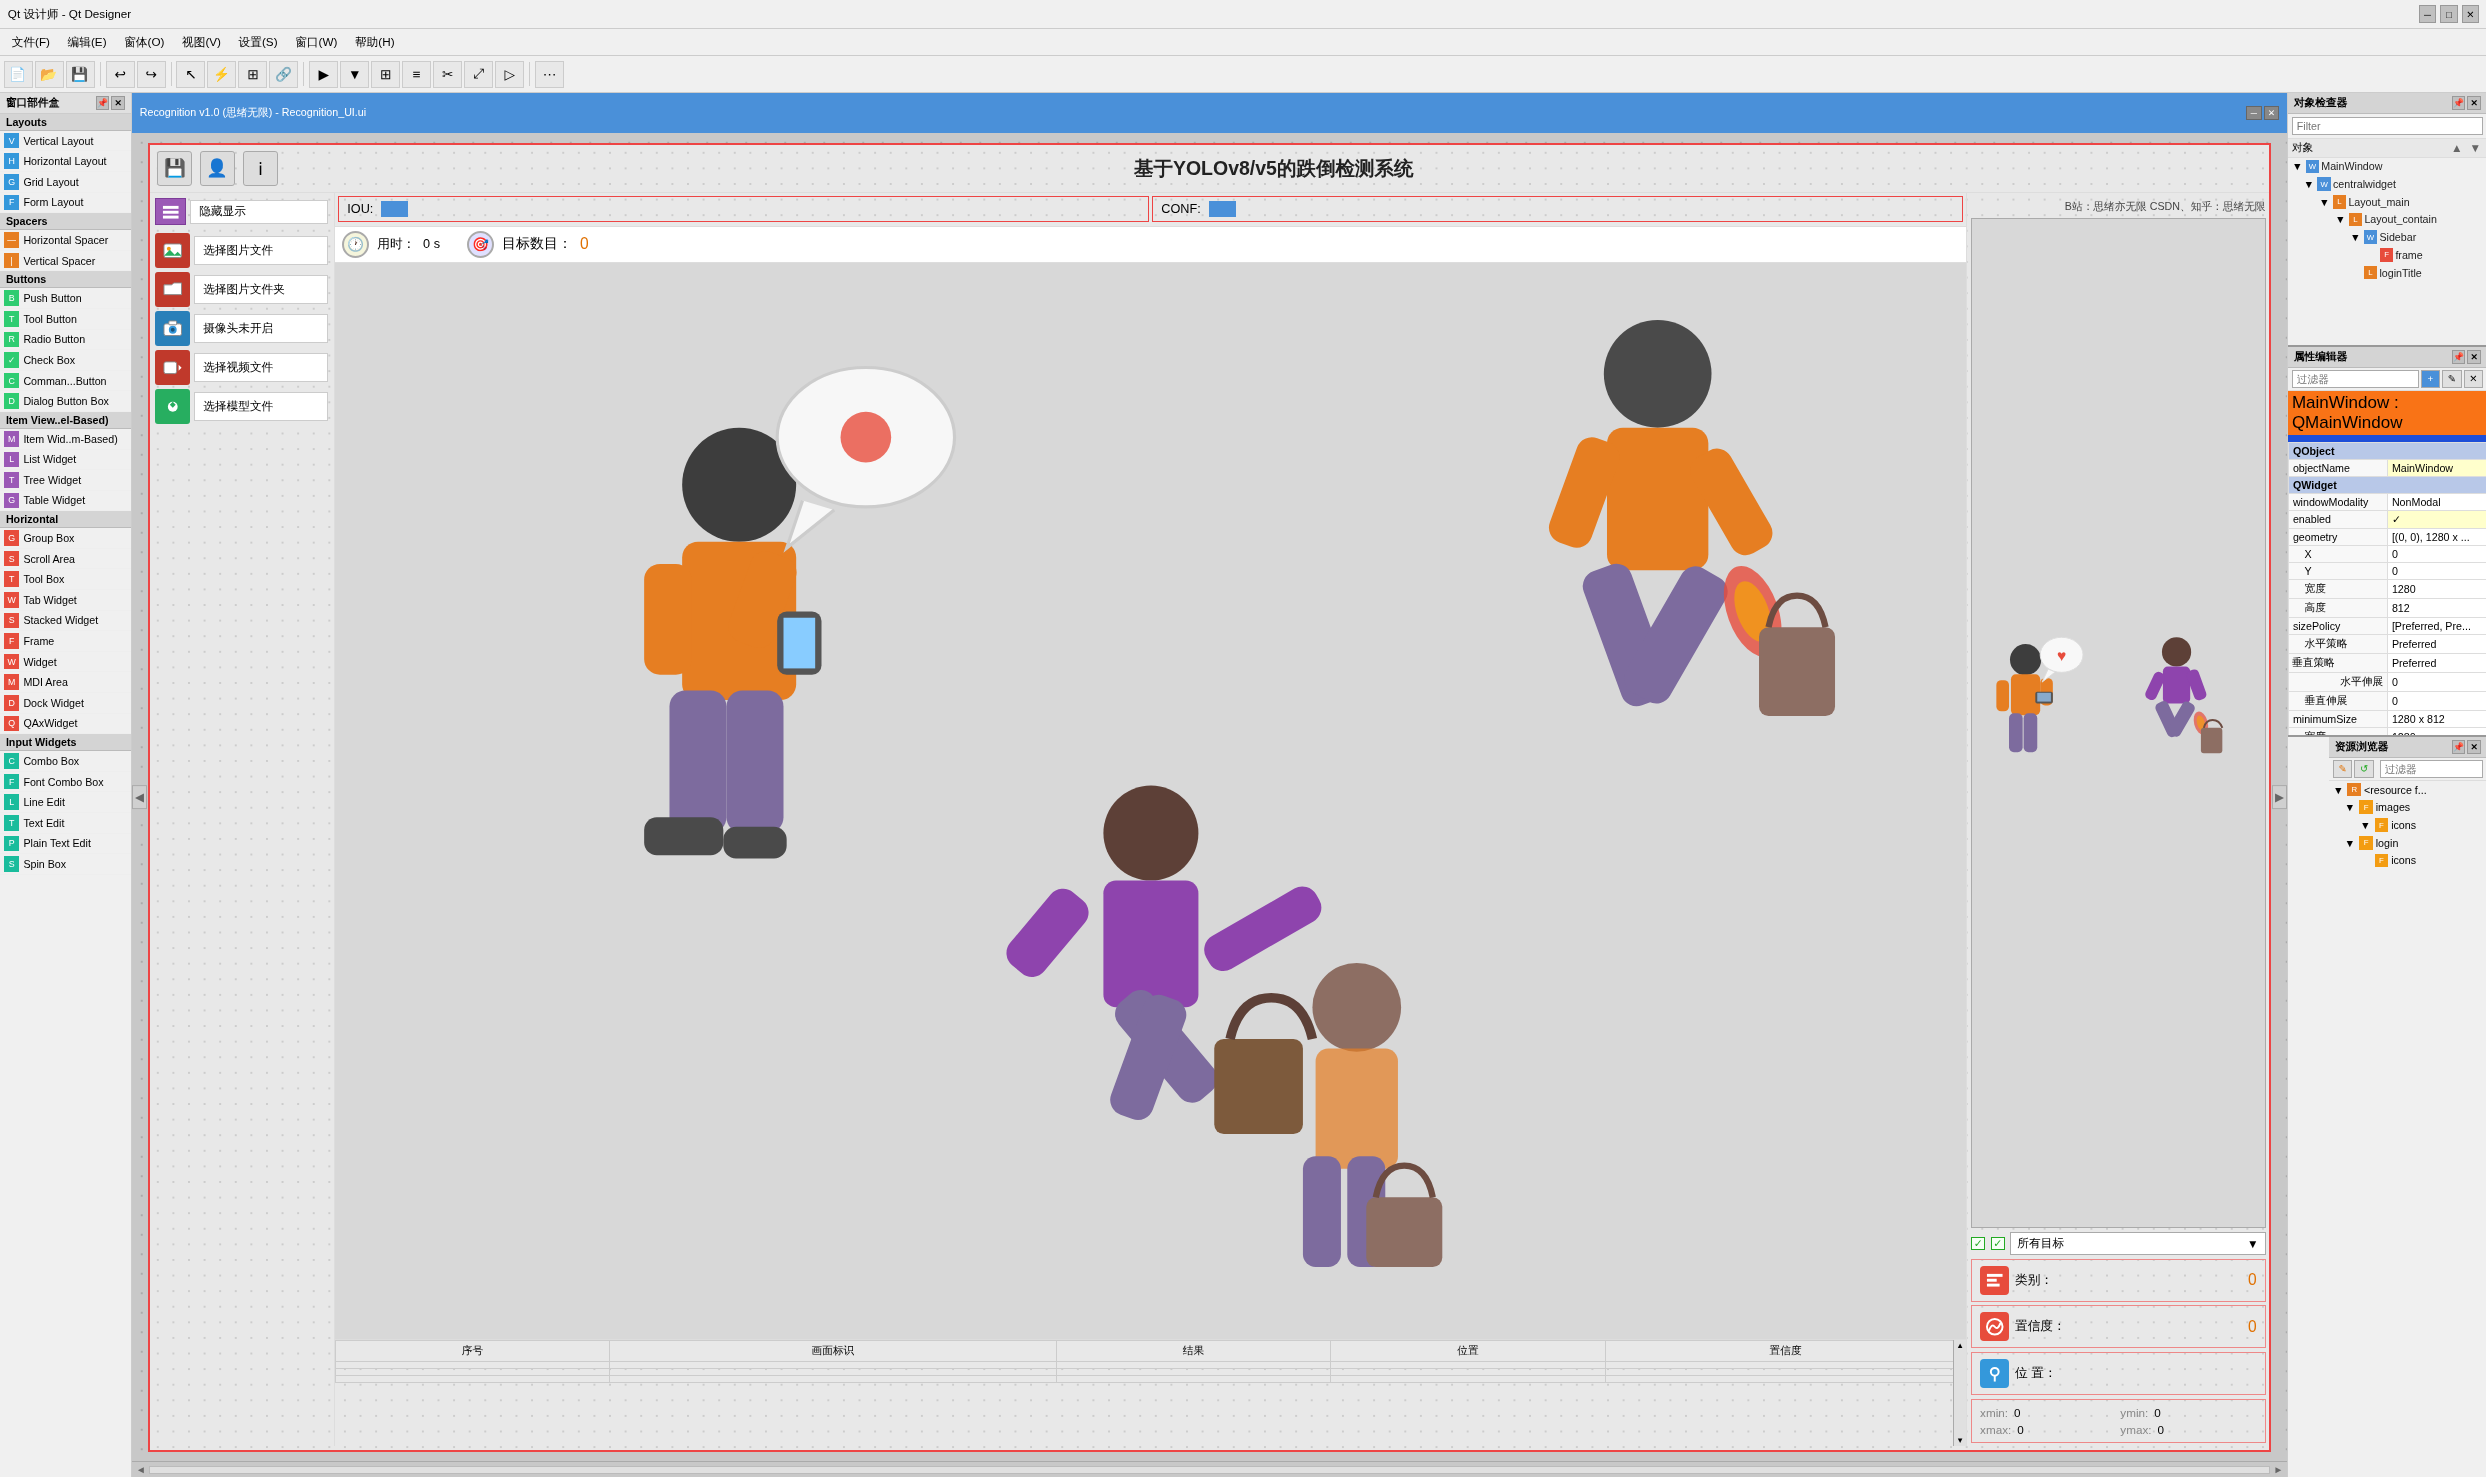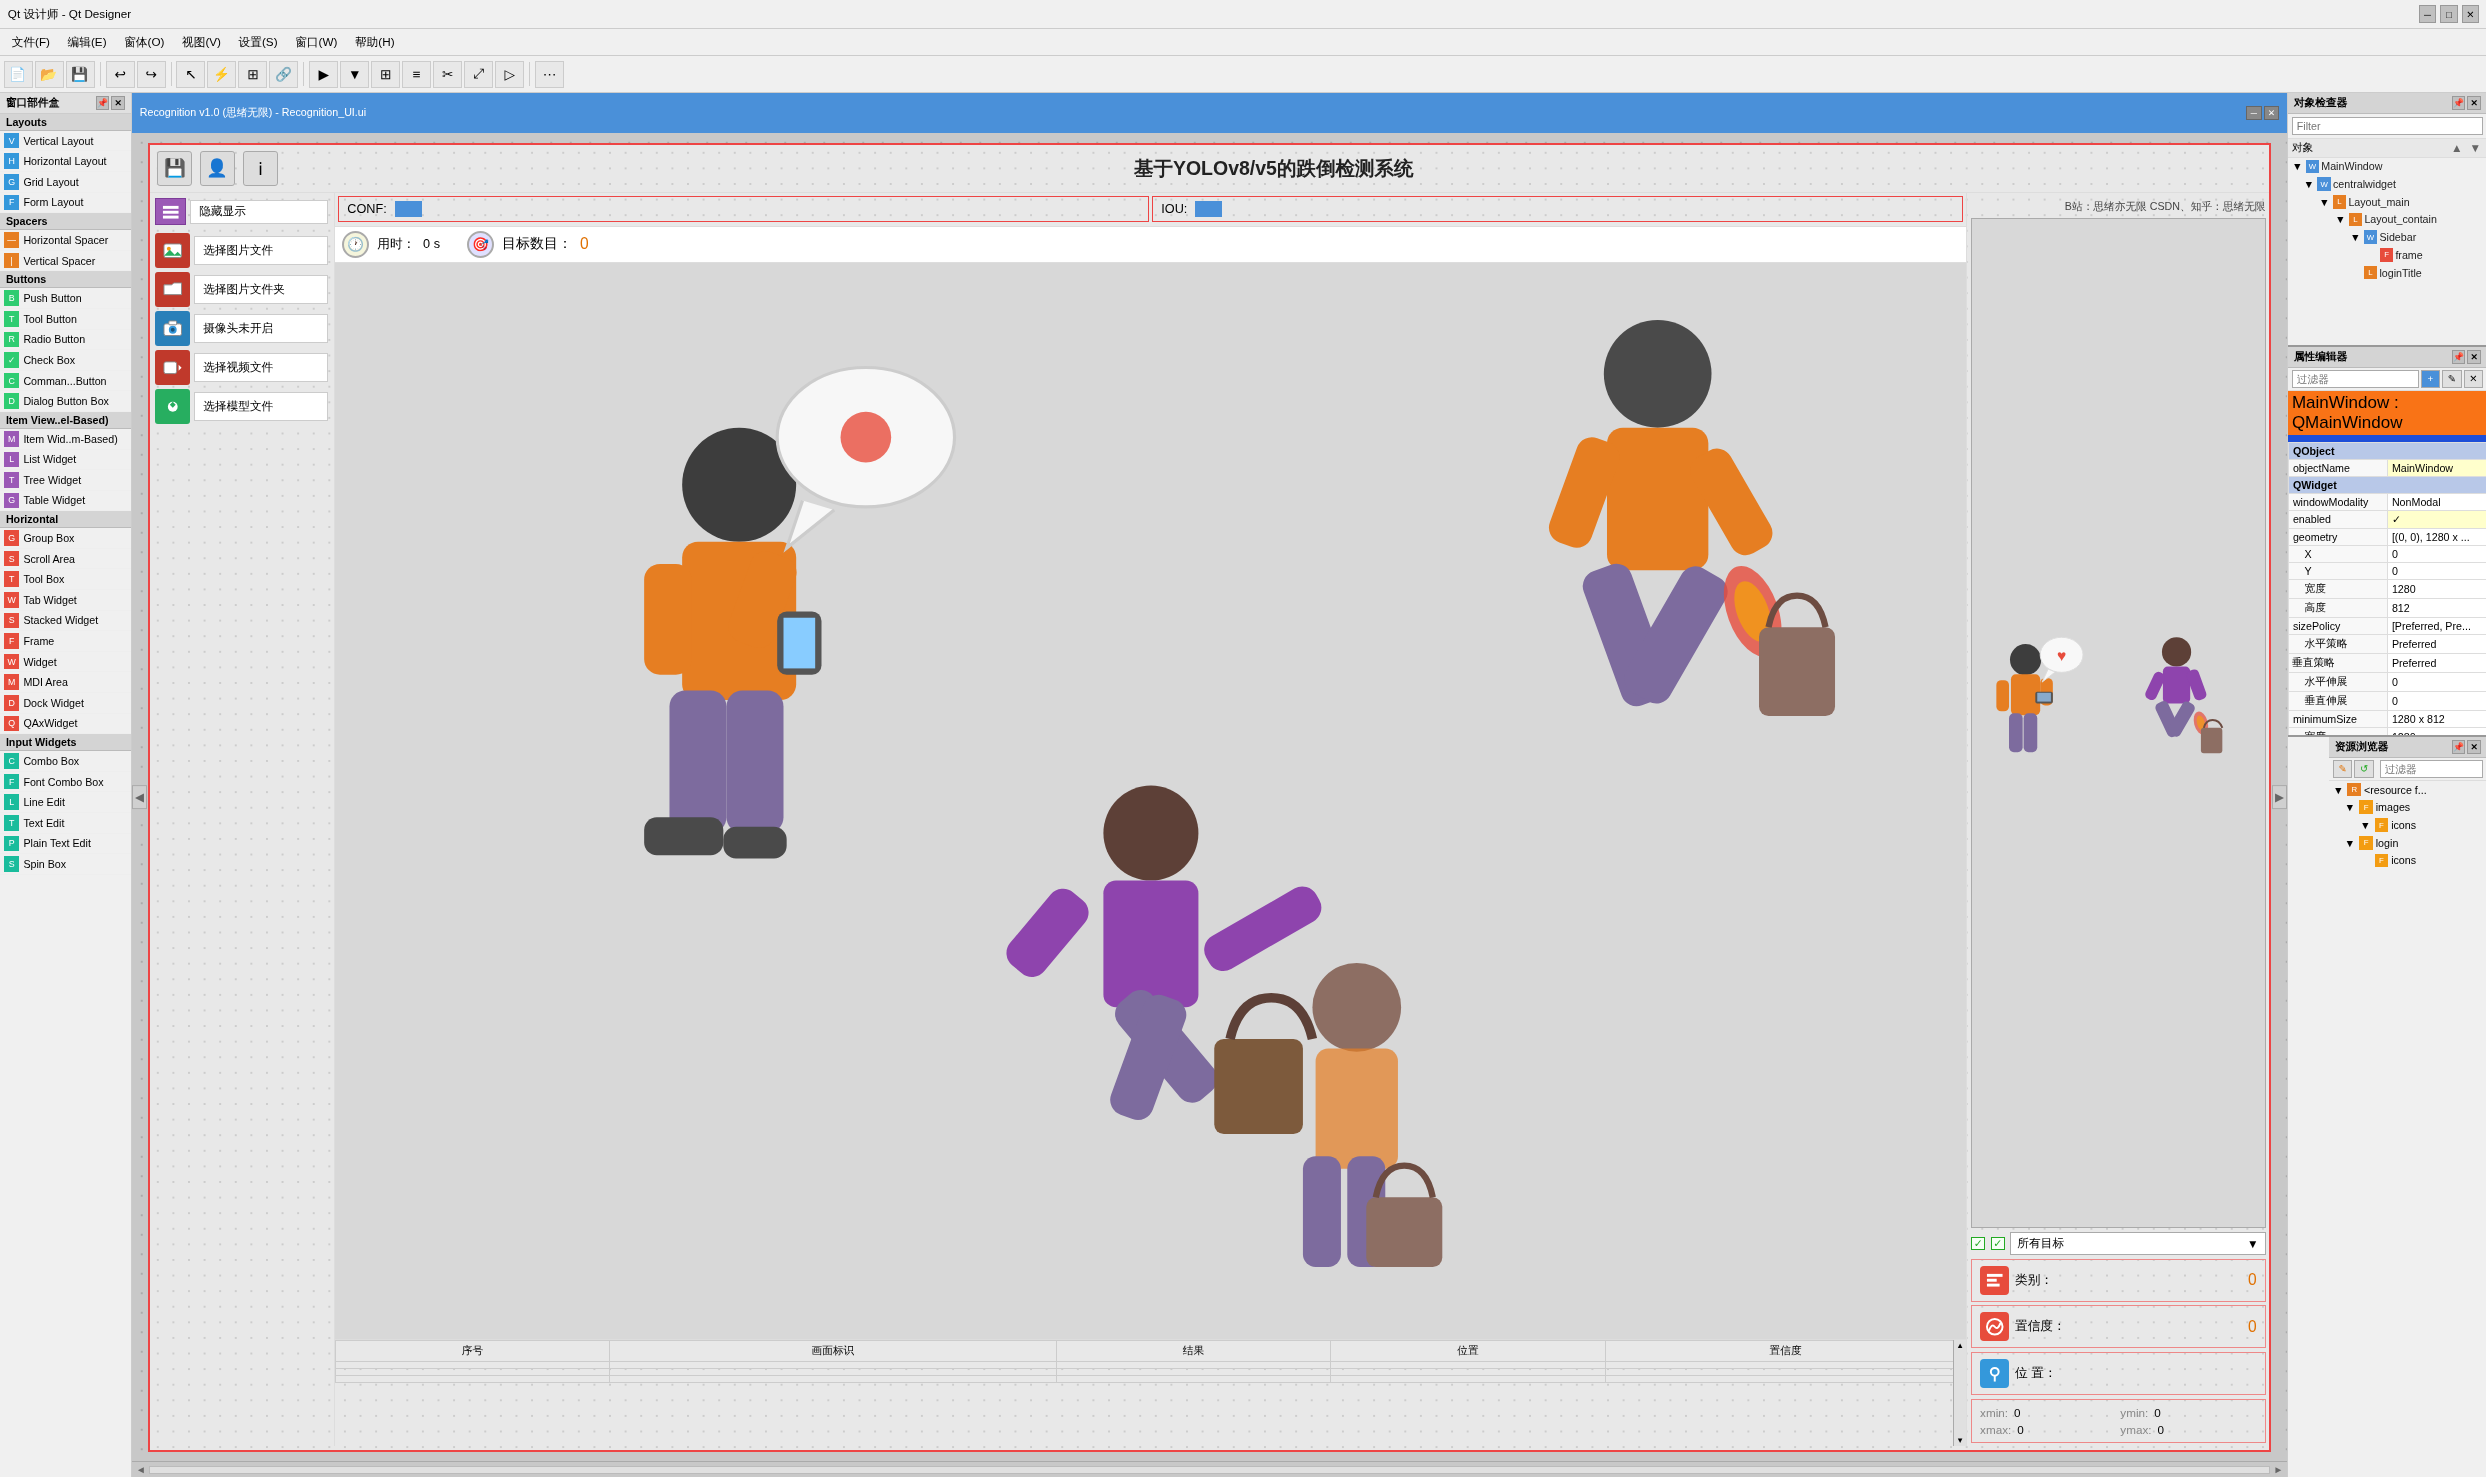--- a/index.html
+++ b/index.html
@@ -387,25 +387,25 @@
                     </svg>
                 </div>
                 <div style="flex:1;background:white;border:1px solid #ccc;padding:5.9px 7.8px;font-size:11.7px;">选择模型文件</div>
               </div>
             </div>
 
             <div style="flex:1;display:flex;flex-direction:column;border-right:1px solid #ddd;">
 
               <div style="display:flex;gap:3.9px;padding:3.9px;border-bottom:1px solid #ddd;">
                 <div style="flex:1;display:flex;align-items:center;gap:7.8px;border:1px solid #e44;padding:3.9px 7.8px;">
+                  <span style="font-size:12.7px;">IOU:</span>
+                  <div style="width:27px;height:15.6px;background:#4a90d9;"></div>
+                </div>
+                <div style="flex:1;display:flex;align-items:center;gap:7.8px;border:1px solid #e44;padding:3.9px 7.8px;">
                   <span style="font-size:12.7px;">CONF:</span>
-                  <div style="width:27px;height:15.6px;background:#4a90d9;"></div>
-                </div>
-                <div style="flex:1;display:flex;align-items:center;gap:7.8px;border:1px solid #e44;padding:3.9px 7.8px;">
-                  <span style="font-size:12.7px;">IOU:</span>
                   <div style="width:27px;height:15.6px;background:#4a90d9;"></div>
                 </div>
               </div>
 
               <div style="display:flex;align-items:center;gap:7.8px;padding:3.9px 7.8px;background:white;border-bottom:1px solid #ddd;">
                 <div style="width:27px;height:27px;border-radius:50%;background:#f5f5dc;border:2px solid #aaa;display:flex;align-items:center;justify-content:center;font-size:13.7px;">🕐</div>
                 <span style="font-size:12.7px;">用时：</span>
                 <span style="font-size:12.7px;">0 s</span>
                 <div style="width:27px;height:27px;border-radius:50%;background:#e0e0ff;border:2px solid #aaa;display:flex;align-items:center;justify-content:center;font-size:13.7px;margin-left:19.5px;">🎯</div>
                 <span style="font-size:14px;">目标数目：</span>
@@ -760,21 +760,21 @@
             </tr>
             <tr>
               <td class="prop-name" style="padding-left:15.6px;">水平策略</td>
               <td class="prop-value">Preferred</td>
             </tr>
             <tr>
               <td class="prop-name" style="padding-left:3px;">垂直策略</td>
               <td class="prop-value">Preferred</td>
             </tr>
             <tr>
-              <td class="prop-name" style="padding-left:15.6px;">水平伸展</td>
+              <td class="prop-name" style="padding-left:15.6px;text-align:right;">水平伸展</td>
               <td class="prop-value">0</td>
             </tr>
             <tr>
               <td class="prop-name" style="padding-left:15.6px;">垂直伸展</td>
               <td class="prop-value">0</td>
             </tr>
             <tr>
               <td class="prop-name">minimumSize</td>
               <td class="prop-value">1280 x 812</td>
             </tr>

